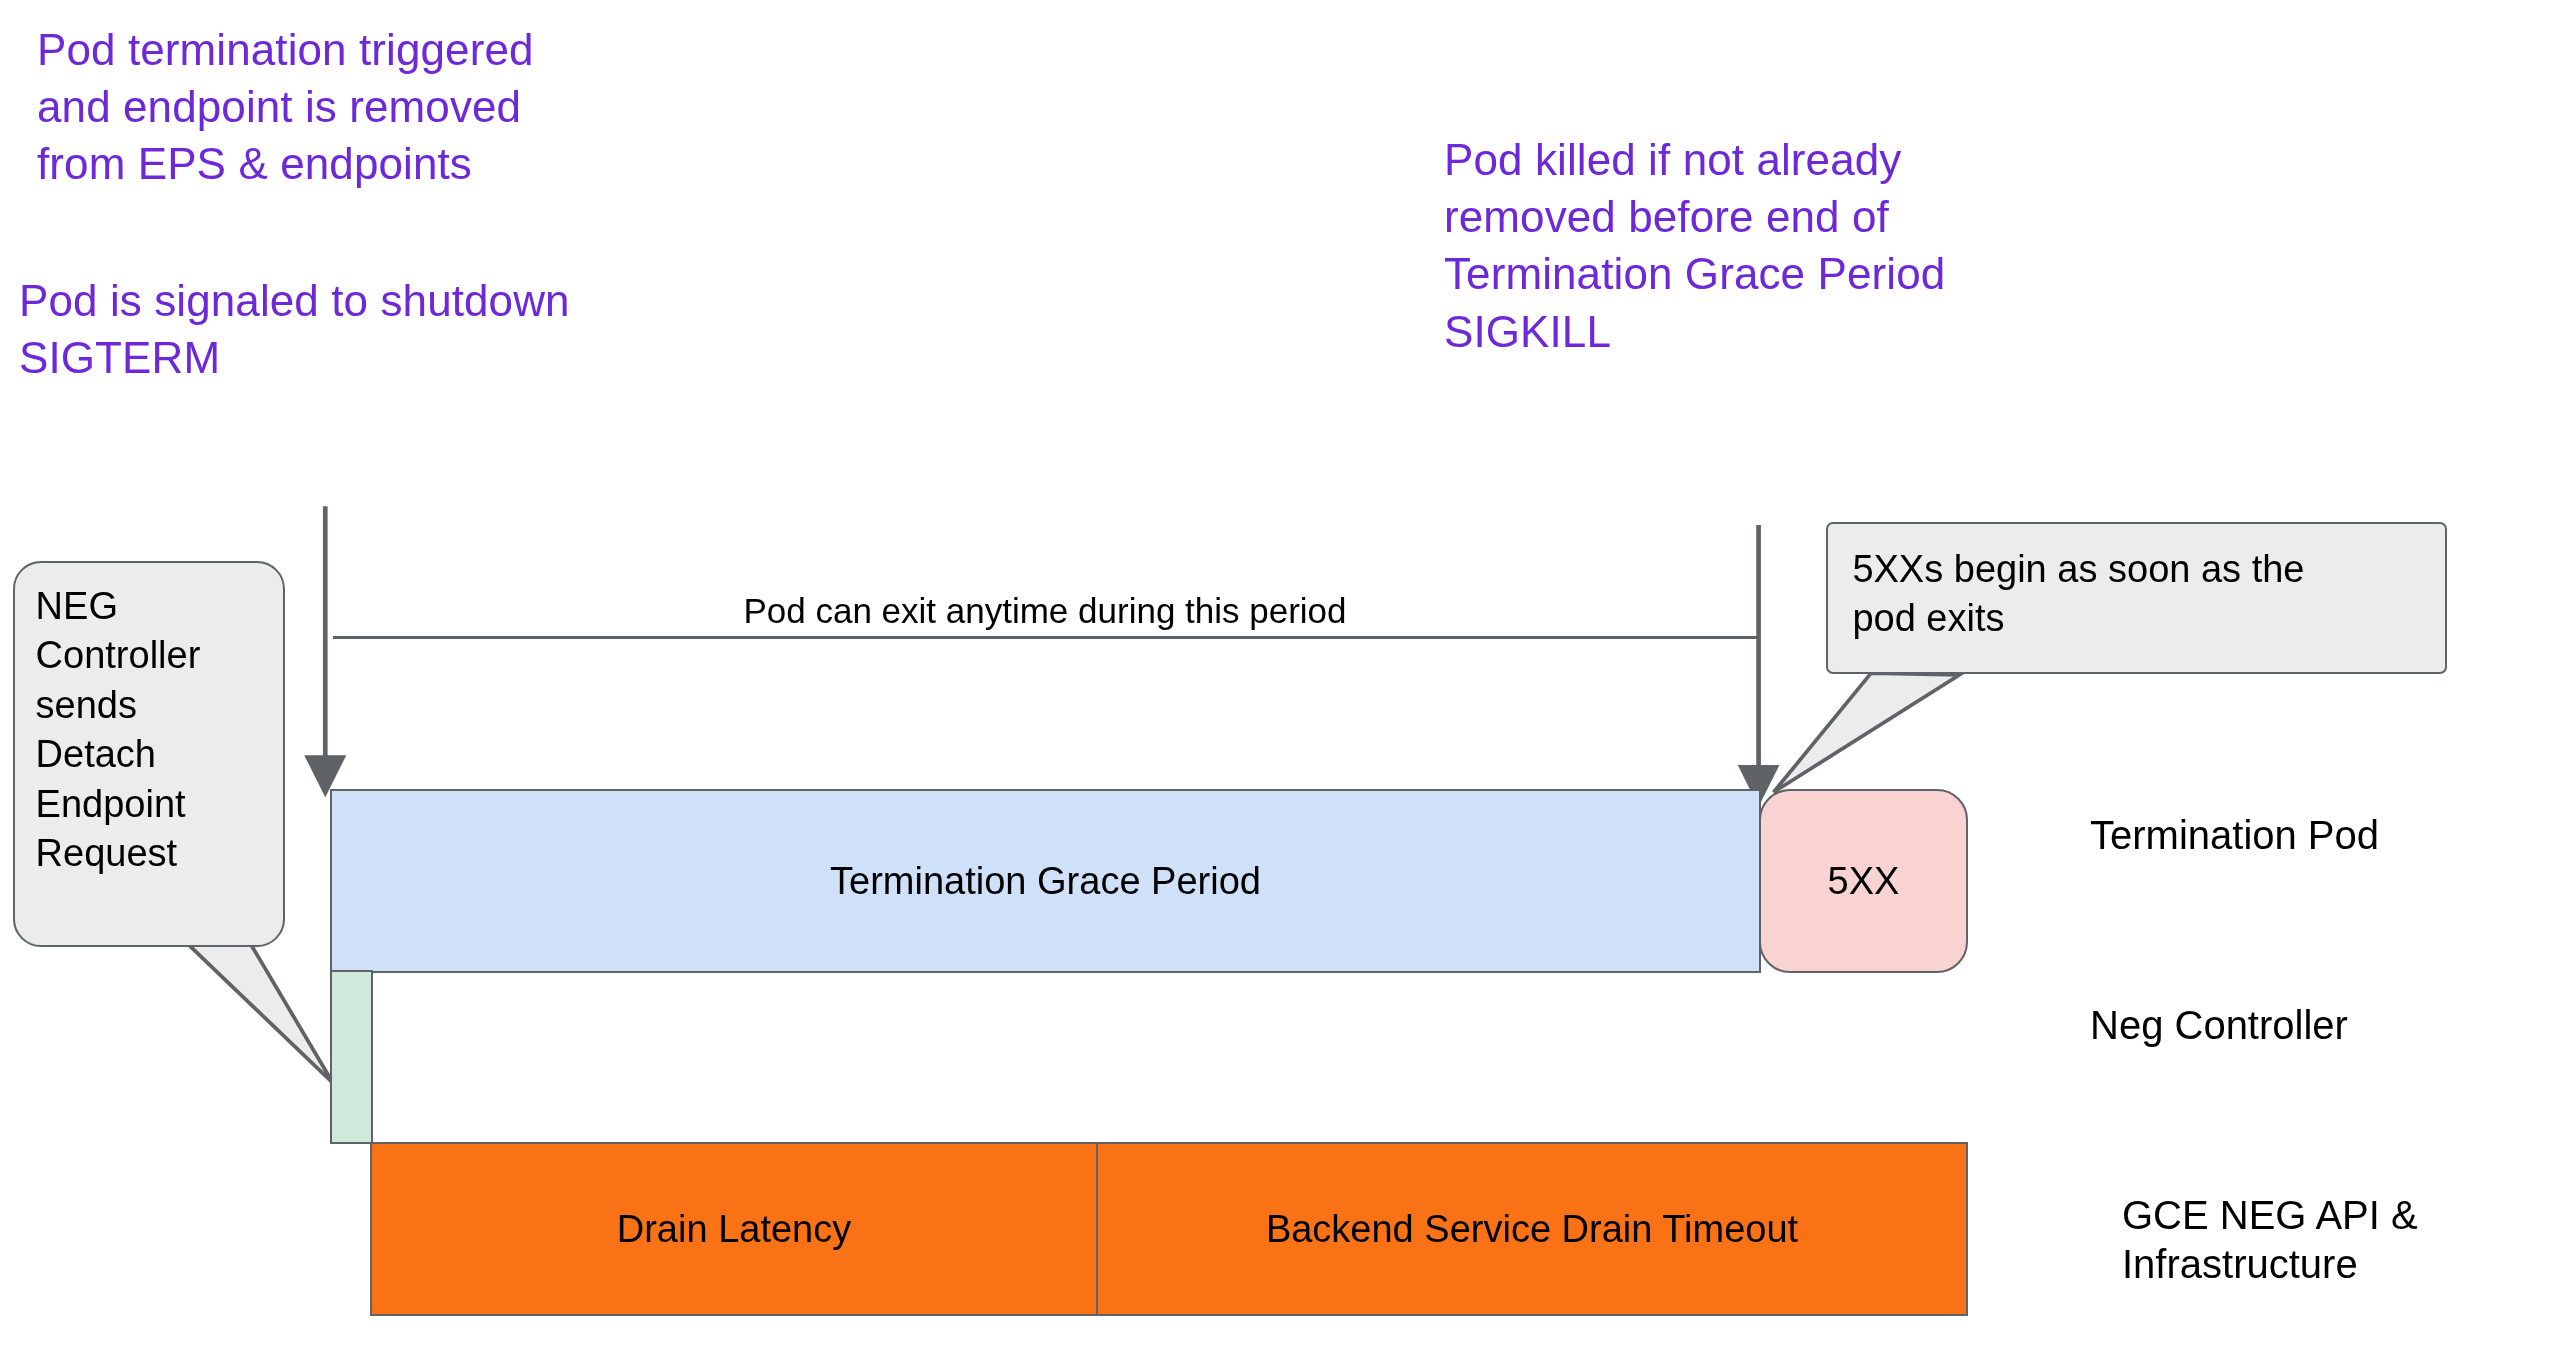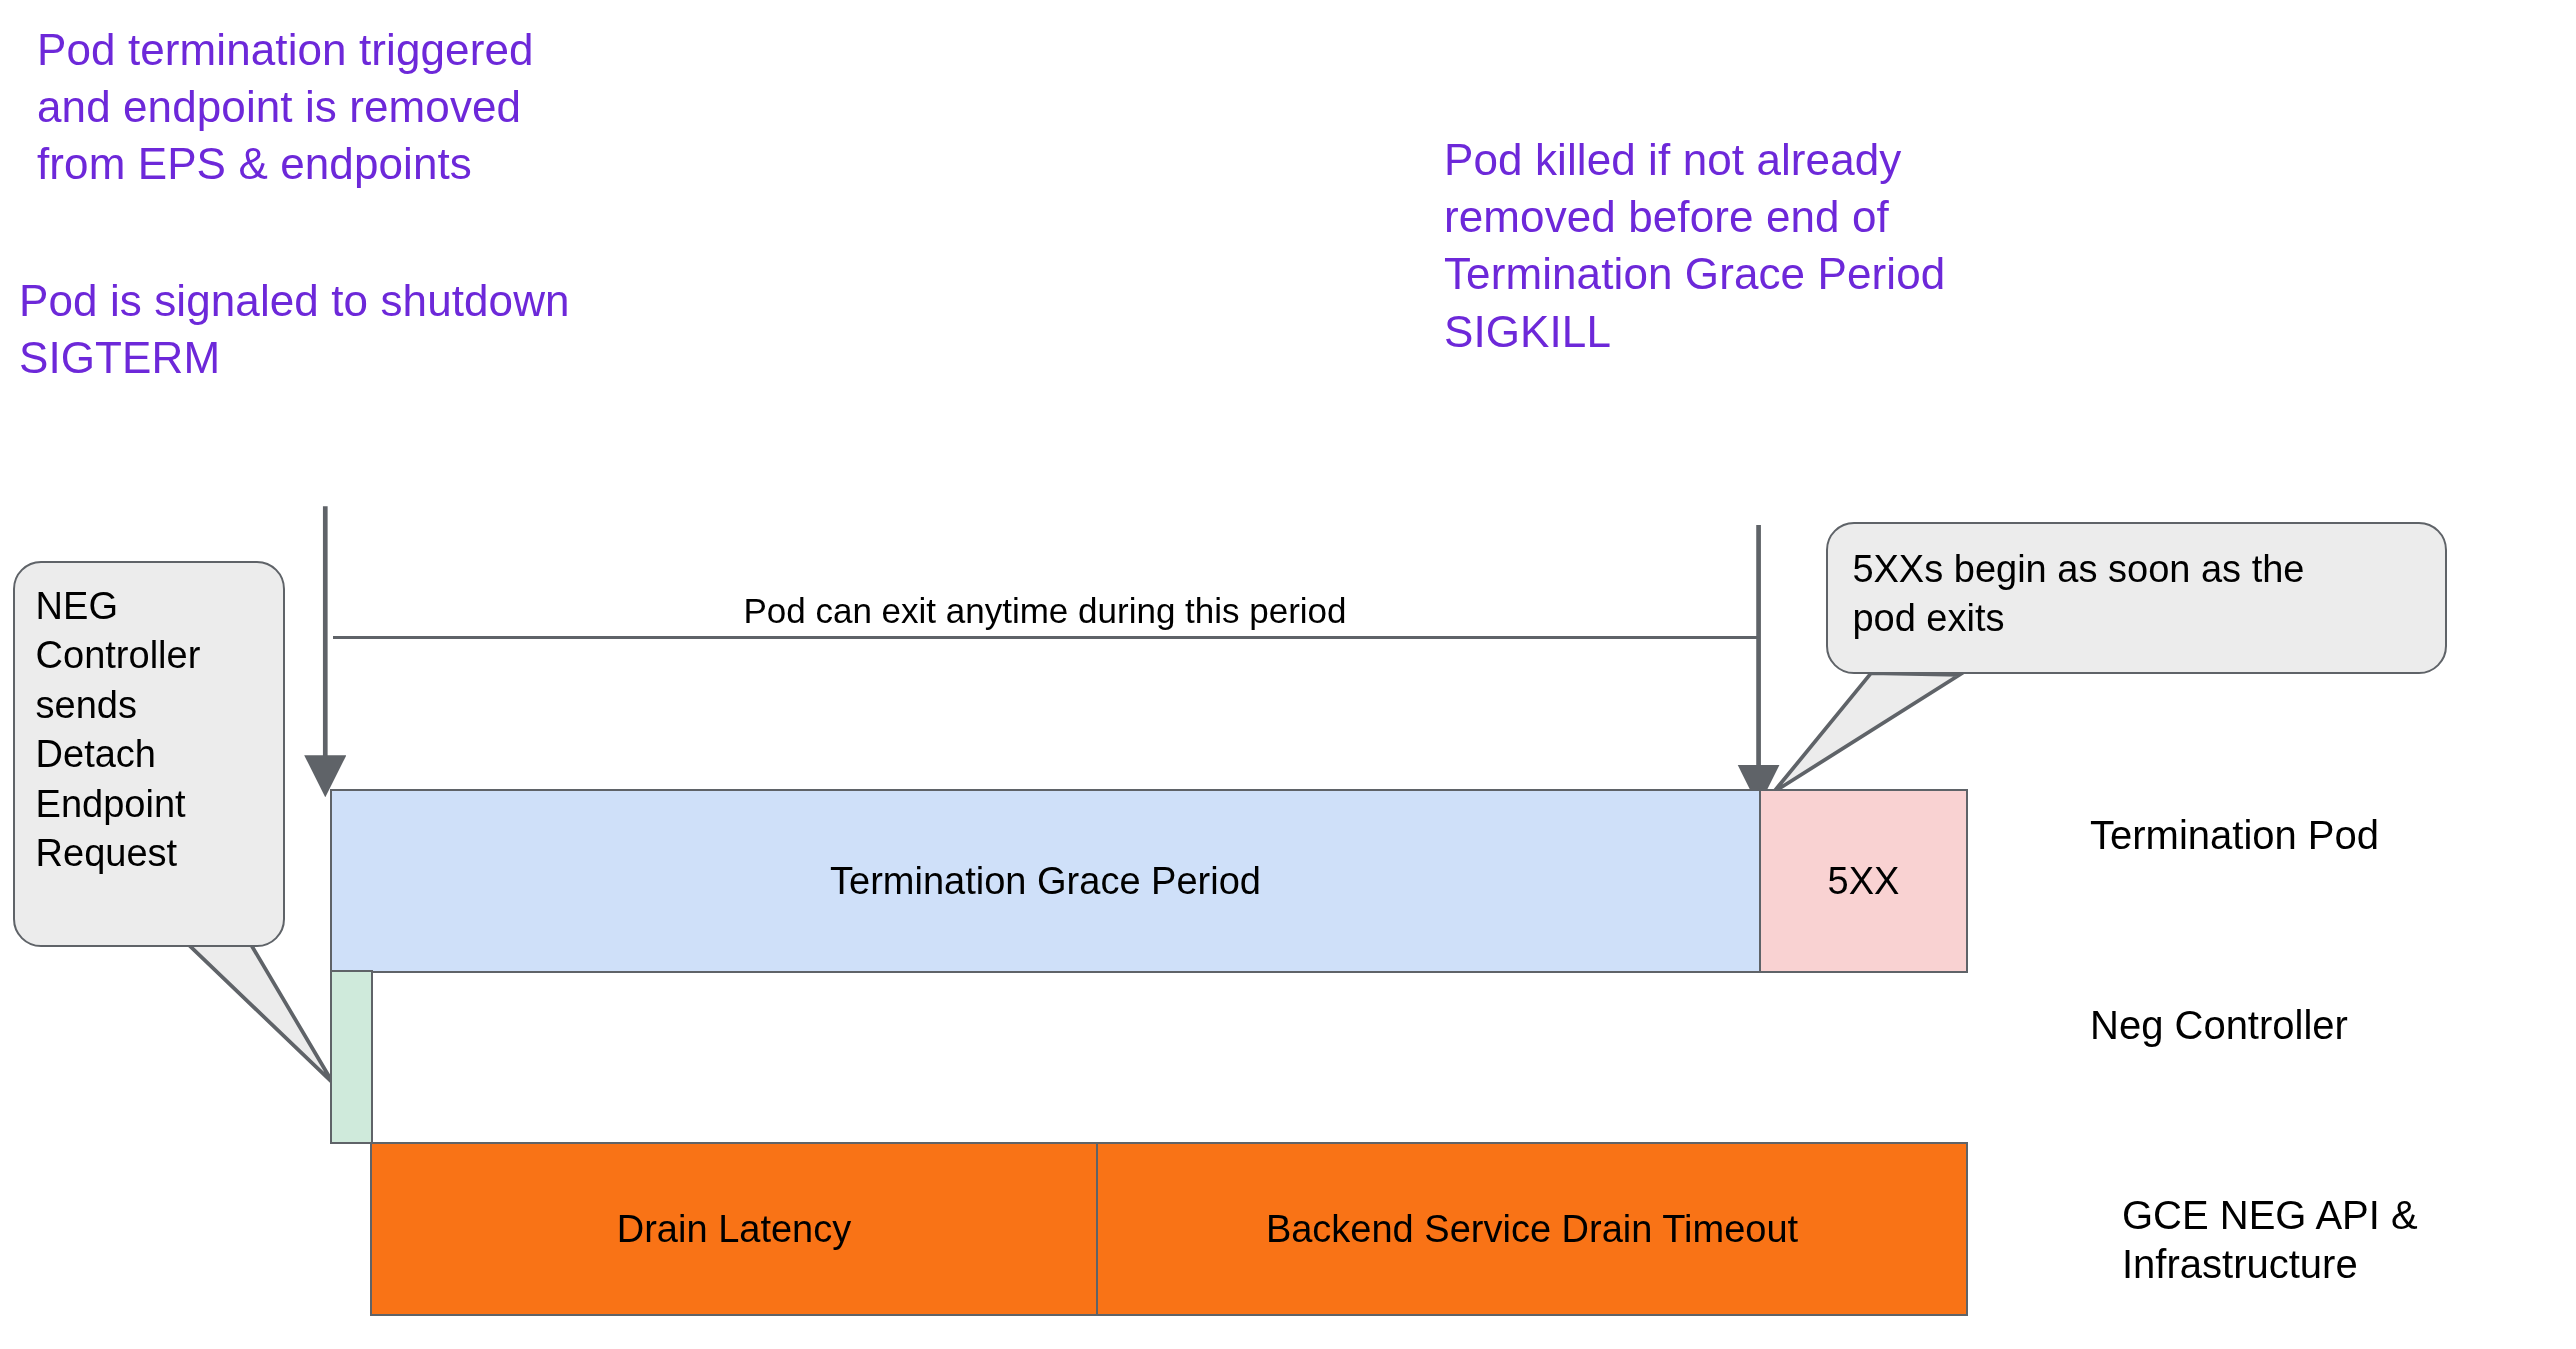--- a/index.html
+++ b/index.html
@@ -124,28 +124,28 @@
     <path d="M 1996,718 L 1892,845 L 2090,720 Z" fill="#ececec" stroke="#5f6368" stroke-width="4" stroke-linejoin="miter"></path>
   </svg>
 
   <div class="abs callout callout-narrow" style="left:13px; top:561px; width:272px; height:386px;">NEG
 Controller
 sends
 Detach
 Endpoint
 Request</div>
 
-  <div class="abs callout" style="left:1826px; top:522px; width:621px; height:152px;">5XXs begin as soon as the
+  <div class="abs callout" style="left:1826px; top:522px; width:621px; height:152px;border-radius:7px;">5XXs begin as soon as the
 pod exits</div>
 
   <div class="abs bar bar-blue" style="left:330px; top:789px; width:1431px; height:184px;">
     <span>Termination Grace Period</span>
   </div>
 
-  <div class="abs bar bar-pink" style="left:1759px; top:789px; width:209px; height:184px;">
+  <div class="abs bar bar-pink" style="left:1759px; top:789px; width:209px; height:184px;border-radius:31px;">
     <span>5XX</span>
   </div>
 
   <div class="abs row-label" style="left:2090px; top:811px; width:469px;">Termination Pod</div>
 
   <div class="abs bar bar-green" style="left:330px; top:970px; width:43px; height:174px;">
     <span></span>
   </div>
 
   <div class="abs row-label" style="left:2090px; top:1001px; width:469px;">Neg Controller</div>

